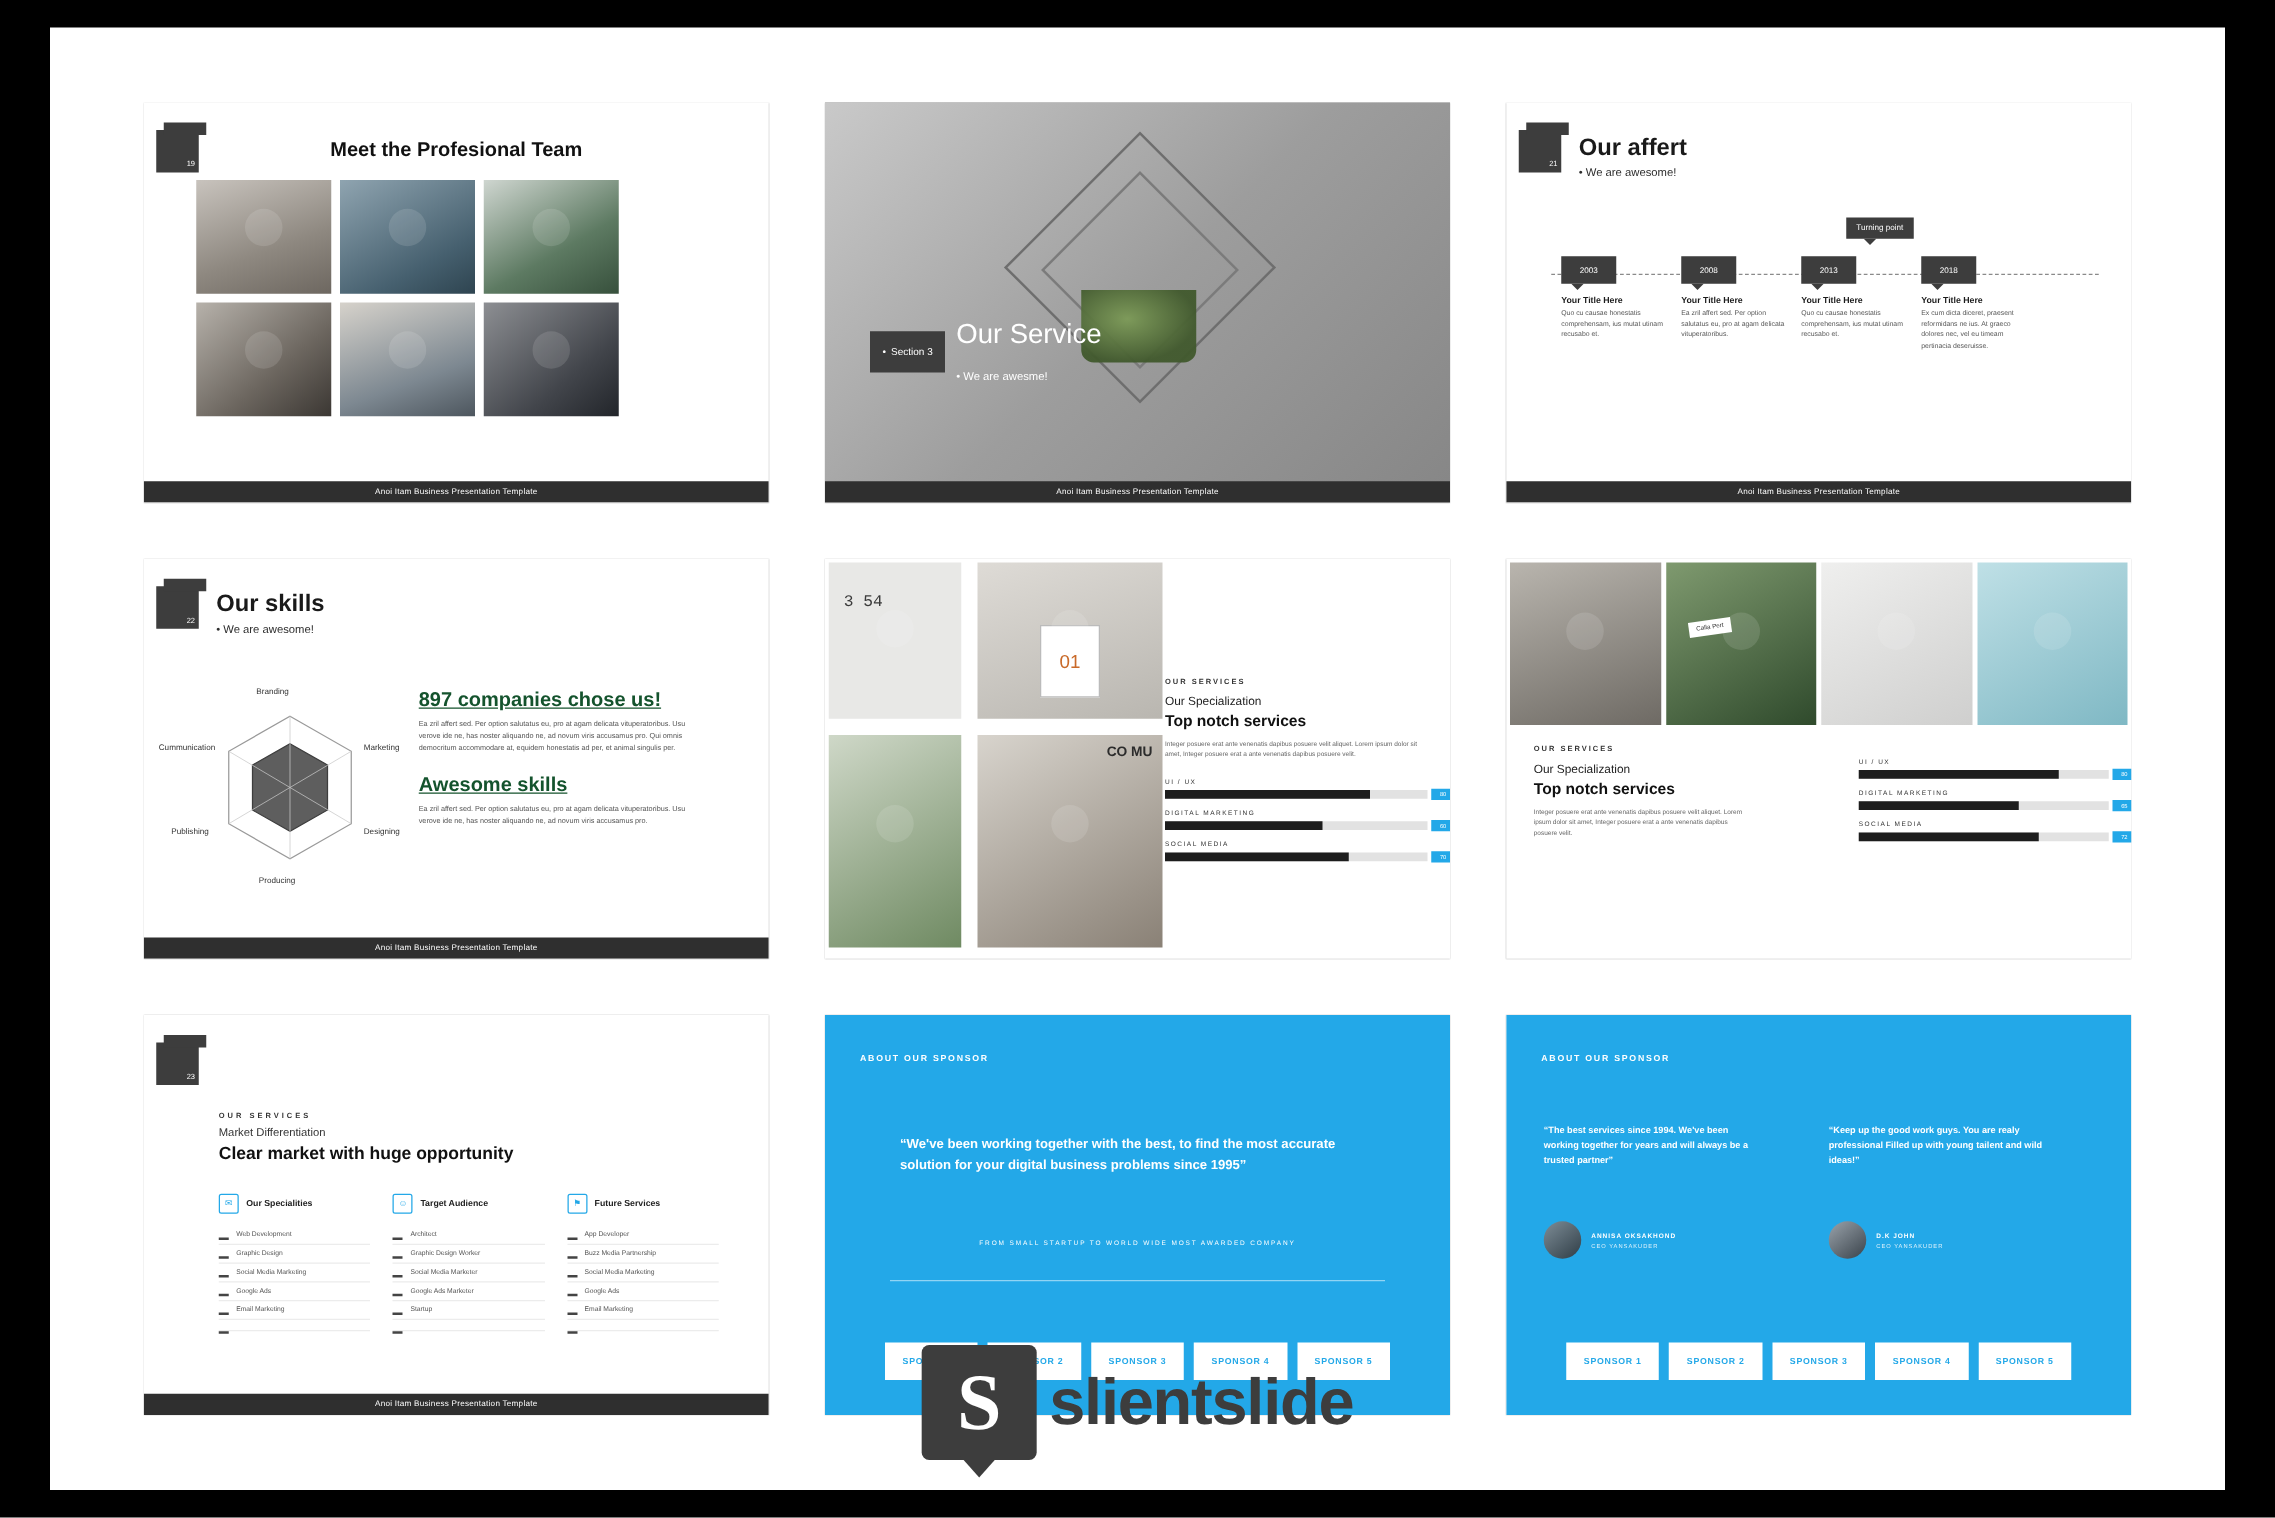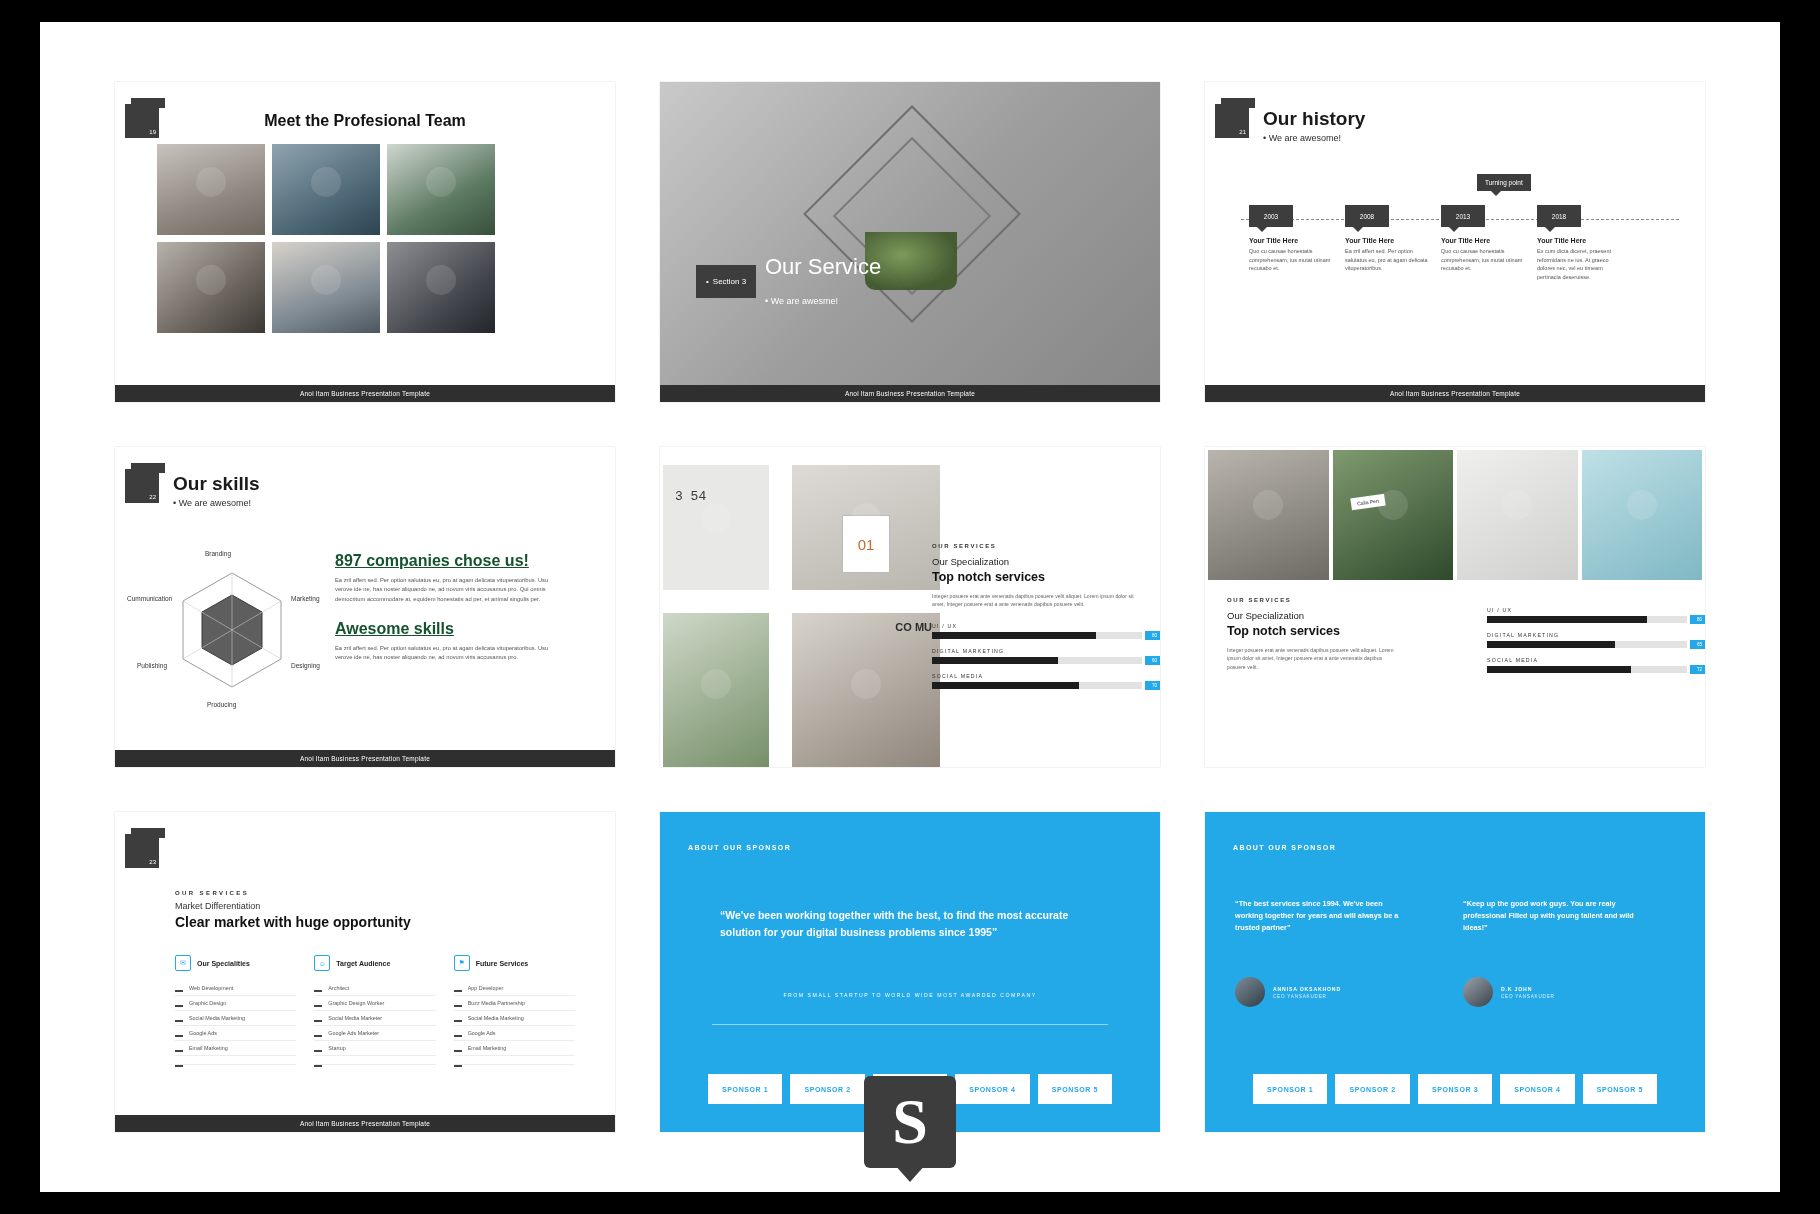--- a/index.html
+++ b/index.html
@@ -82,22 +82,22 @@
 
   
   .radar{position:absolute;left:52px;top:118px;width:130px;height:130px;}
   .radar svg{width:100%;height:100%;}
   .rlab{position:absolute;font-size:6.5px;color:#333;}
   .s4r{position:absolute;left:220px;top:105px;width:230px;}
   .s4r h3{font-size:16px;margin:0 0 6px 0;color:#14532d;text-decoration:underline;}
   .s4r p{font-size:5.8px;line-height:1.6;color:#555;margin:0 0 16px 0;}
 
   
-  .s5-photos{position:absolute;left:0;top:15px;width:260px;height:303px;display:grid;
-    grid-template-columns:106px 148px;grid-template-rows:125px 170px;gap:23px;padding:3px;box-sizing:border-box;}
+  .s5-photos{position:absolute;left:0;top:0;width:260px;height:303px;display:grid;
+    grid-template-columns:106px 148px;grid-template-rows:125px 170px;gap:13px;padding:3px;box-sizing:border-box;}
   .s5-sub{position:absolute;left:272px;top:96px;width:210px;}
   .eyebrow{font-size:6px;letter-spacing:1.6px;color:#333;font-weight:bold;}
   .s5-sub h4{font-size:9.5px;font-weight:normal;margin:7px 0 3px;color:#222;}
   .s5-sub h3{font-size:12.5px;margin:0 0 8px;color:#111;}
   .s5-sub p{font-size:5.2px;line-height:1.6;color:#666;margin:0 0 14px;}
   .bar-row{margin-bottom:9px;}
   .bar-lab{font-size:5.2px;letter-spacing:1.2px;color:#333;margin-bottom:3px;}
   .bar-track{position:relative;height:7px;background:#e2e2e2;}
   .bar-fill{position:absolute;left:0;top:0;height:7px;background:#1d1d1d;}
   .bar-val{position:absolute;right:-22px;top:-1px;width:19px;height:9px;background:#23a8e8;color:#fff;
@@ -176,21 +176,21 @@
       <div class="s2-h">
         <div class="t">Our Service</div>
         <div class="s">• We are awesme!</div>
       </div>
       <div class="footer-bar">Anoi Itam Business Presentation Template</div>
     </div>
 
     <div class="slide">
       <div class="pagetab">21</div>
       <div class="head">
-        <h1 class="title">Our history</h1>
+        <h1 class="title">Our affert</h1>
         <div class="sub">• We are awesome!</div>
       </div>
       <div class="turn">Turning point</div>
       <div class="tl-line"></div>
       <div class="mile" style="left:44px">2003</div>
       <div class="mile" style="left:140px">2008</div>
       <div class="mile" style="left:236px">2013</div>
       <div class="mile" style="left:332px">2018</div>
 
       <div class="tlcol" style="left:44px">
@@ -424,14 +424,15 @@
         <div class="sp-btn">SPONSOR 5</div>
       </div>
     </div>
 
   </div>
 
   <div class="wm">
     <div class="wm-badge">
       <span class="wm-s">S</span>
     </div>
+    <div class="wm-t">slientslide</div>
   </div>
 </div>
 
 </body></html>

